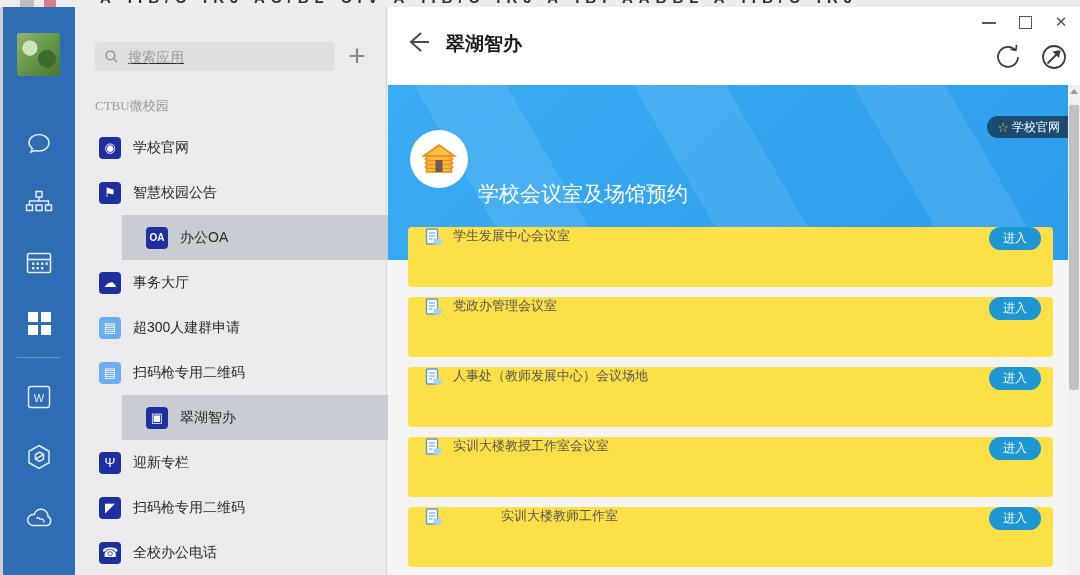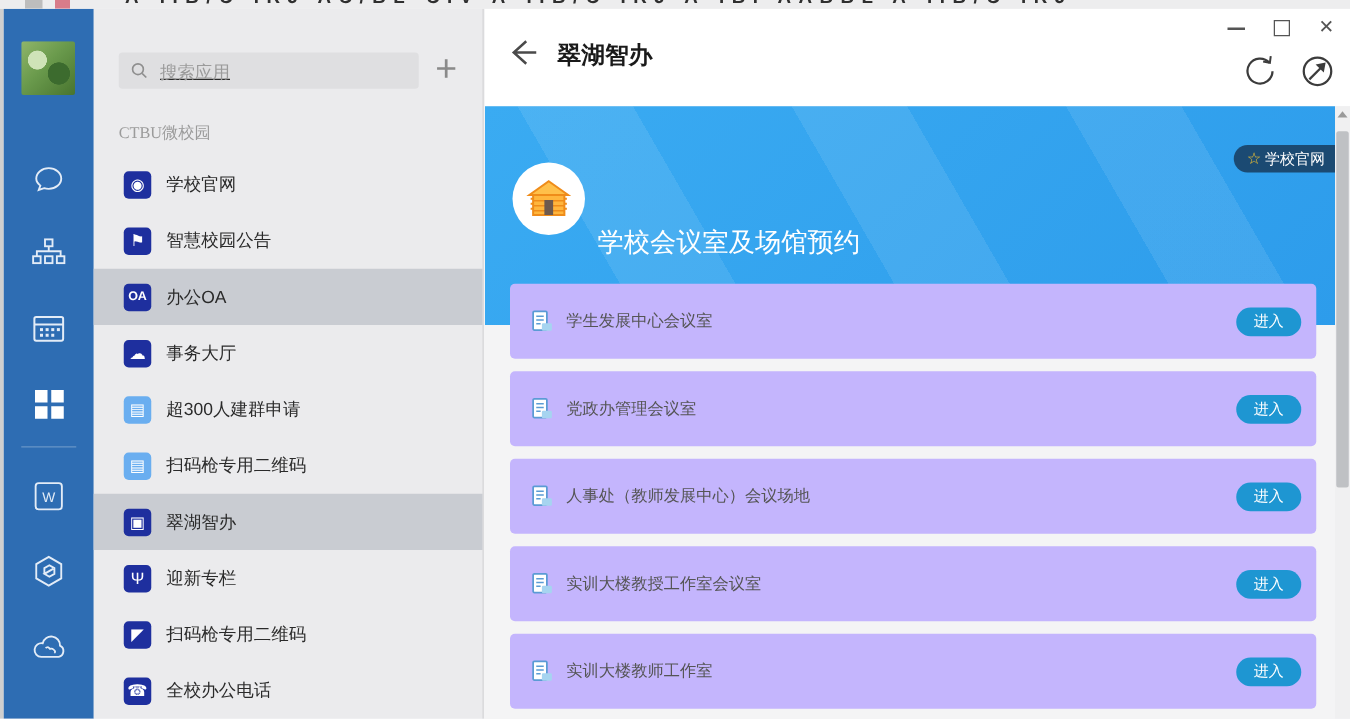--- a/index.html
+++ b/index.html
@@ -35,21 +35,21 @@
     background:#dfdfe1; border-radius:3px; display:flex; align-items:center; padding:0 9px;text-decoration:underline; }
   .search-box input { border:none; outline:none; background:transparent; width:190px;
     font-size:14px; color:#444; font-family:inherit; }
   .search-box input::placeholder { color:#9b9b9b; }
   .search-glass { width:15px; height:15px; margin-right:9px; flex:0 0 auto; }
   .add-app-btn { position:absolute; right:14px; top:35px; width:30px; height:30px;
     color:#8a8a8a; font-size:30px; font-weight:200; line-height:28px; text-align:center; cursor:pointer; }
   .section-label { position:absolute; left:20px; top:90px; font-size:13px; color:#9b9b9b;font-family:Liberation Serif, serif; }
   .app-list { position:absolute; left:0; top:118px; width:311px; }
   .app-item { position:relative; width:311px; height:45px; display:flex; align-items:center; padding-left:24px; cursor:pointer; }
-  .app-item.selected { background:#c9ccd2; }
+  .app-item.selected { background:#c9ccd2;margin-left:47px; }
   .app-ico { width:22px; height:22px; border-radius:4px; margin-right:12px; flex:0 0 auto;
     display:flex; align-items:center; justify-content:center; color:#fff; font-size:13px; line-height:1; }
   .app-ico.navy { background:#1e2f9e; }
   .app-ico.lightblue { background:#6aaef0; }
   .app-ico .oa { font-size:10px; font-weight:bold; letter-spacing:0; }
   .app-label { font-size:14px; color:#2a2a2a; white-space:nowrap; }
   .panel-scrollbar { position:absolute; left:369px; top:82px; width:8px; height:388px;
     background:#a9aeb7; border-radius:4px; opacity:.75; }
 
   
@@ -72,22 +72,22 @@
       linear-gradient(135deg,#3aabf2 0%, #2d9ceb 100%); }
   .banner-circle { position:absolute; left:22px; top:45px; width:58px; height:58px; border-radius:50%;
     background:#fff; display:flex; align-items:center; justify-content:center; }
   .banner-title { position:absolute; left:90px; top:50px; font-size:21px; color:#fff; font-weight:500;margin-top:45px; }
   .banner-sub { position:absolute; left:90px; top:82px; font-size:12px; color:rgba(255,255,255,.95); }
   .fav-badge { position:absolute; right:0; top:31px; height:22px; border-radius:11px 0 0 11px;
     background:rgba(23,52,84,.8); display:flex; align-items:center; padding:0 8px 0 10px; cursor:pointer; }
   .fav-star { color:#f4c430; font-size:13px; margin-right:3px; }
   .fav-text { color:#fff; font-size:12px; }
 
-  .room-card { position:absolute; left:20px; width:645px; height:60px; background:#c4b5fd;
-    border-radius:4px; display:flex; align-items:center; padding:0 12px 0 16px; }
+  .room-card { position:absolute; left:20px; width:645px; height:60px; background:#fde047;
+    border-radius:4px; display:flex; align-items:flex-start; padding:0 12px 0 16px; }
   .room-ico { width:20px; height:20px; margin-right:9px; flex:0 0 auto; }
   .room-name { font-size:13px; color:#555; flex:1 1 auto; white-space:nowrap; }
   .enter-btn { width:52px; height:23px; border-radius:12px; background:#1e96d2; border:none;
     color:#fff; font-size:12px; font-family:inherit; cursor:pointer; flex:0 0 auto; line-height:23px; text-align:center; }
 
   
   .main-scrollbar { position:absolute; left:1068px; top:85px; width:12px; height:490px; background:#f0f0f1; }
   .msb-arrow { position:absolute; left:2px; top:4px; width:0; height:0;
     border-left:4px solid transparent; border-right:4px solid transparent; border-bottom:5px solid #9a9a9a; }
   .msb-thumb { position:absolute; left:1px; top:20px; width:10px; height:285px; background:#bfc1c4; border-radius:2px; }
@@ -306,21 +306,21 @@
   <div class="room-card" style="top:352px;">
     <svg class="room-ico" viewBox="0 0 20 20">
       <rect x="2.5" y="2" width="11" height="15" rx="1" fill="#fff" stroke="#5b9bd5" stroke-width="1.4"></rect>
       <path d="M5 6h6M5 9h6M5 12h3.5" stroke="#5b9bd5" stroke-width="1.2"></path>
       <rect x="9.5" y="11.5" width="8" height="6" rx="1" fill="#a6d4f0"></rect>
     </svg>
     <span class="room-name">实训大楼教授工作室会议室</span>
     <button class="enter-btn">进入</button>
   </div>
 
-  <div class="room-card" style="top:422px;">
+  <div class="room-card" style="top:422px;gap:48px;">
     <svg class="room-ico" viewBox="0 0 20 20">
       <rect x="2.5" y="2" width="11" height="15" rx="1" fill="#fff" stroke="#5b9bd5" stroke-width="1.4"></rect>
       <path d="M5 6h6M5 9h6M5 12h3.5" stroke="#5b9bd5" stroke-width="1.2"></path>
       <rect x="9.5" y="11.5" width="8" height="6" rx="1" fill="#a6d4f0"></rect>
     </svg>
     <span class="room-name">实训大楼教师工作室</span>
     <button class="enter-btn">进入</button>
   </div>
 </div>
 

